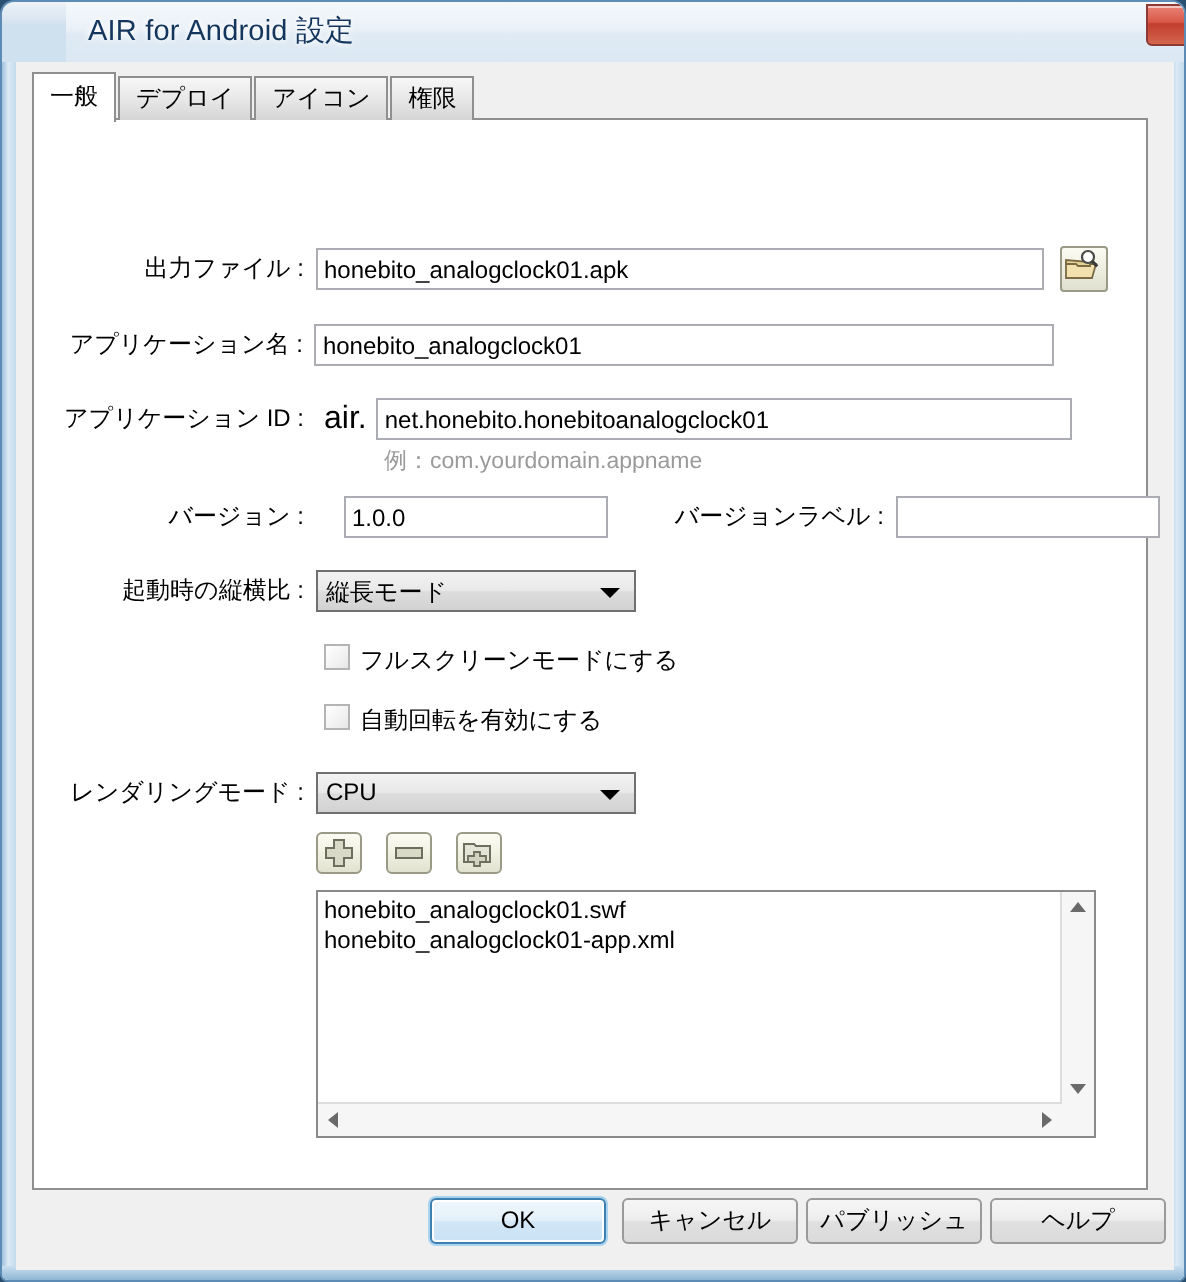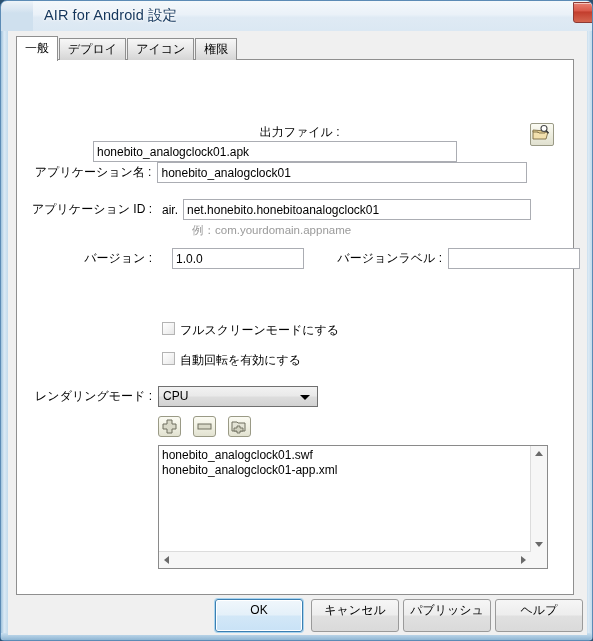--- a/index.html
+++ b/index.html
@@ -162,21 +162,21 @@
     line-height: 19px;
     outline: none;
   }
   .hint {
     position: absolute;
     font-size: 11.5px;
     color: #9a9a9a;
     white-space: nowrap;
   }
   .prefix {
-    font-size: 12px;
+    font-size: 16px;
     color: #000000;
   }
 
   
   .browse-btn {
     position: absolute;
     width: 24px;
     height: 23px;
     box-sizing: border-box;
     border: 1px solid #9a9a86;
@@ -302,21 +302,21 @@
   .btnbar {
     position: absolute;
     left: 0;
     bottom: 6px;
     width: 579px;
     height: 30px;
   }
   .dlg-btn {
     position: absolute;
     box-sizing: border-box;
-    height: 33px;
+    height: 23px;
     border: 1px solid #9a9a9a;
     border-radius: 3px;
     background: linear-gradient(to bottom, #f6f6f6 0%, #ededed 48%, #e0e0e0 52%, #dadada 100%);
     font-family: "Liberation Sans", sans-serif;
     font-size: 12px;
     color: #000000;
     text-align: center;
     line-height: 21px;
     cursor: default;
     white-space: nowrap;
@@ -347,21 +347,21 @@
 
     <div class="tabstrip">
       <div class="tab active">一般</div>
       <div class="tab">デプロイ</div>
       <div class="tab">アイコン</div>
       <div class="tab">権限</div>
     </div>
 
     <div class="tabpanel">
 
-      <div class="row" style="left:0; top:64px; width:510px;flex-direction:column;">
+      <div class="row" style="left:0; top:64px; width:510px;">
         <div class="flabel" style="width:135px;">出力ファイル :</div>
         <input class="textinput" style="width: 364px; margin-left: 6px;" value="honebito_analogclock01.apk">
       </div>
       <div class="browse-btn" style="left:513px; top:63px;">
         <svg width="20" height="19" viewBox="0 0 20 19">
           <path d="M2 7 L2 15 L15 15 L17 8 L6 8 L5 7 Z" fill="#f2e0ae" stroke="#7a6b44" stroke-width="0.9"></path>
           <path d="M2 6 L2 8 L7 8 L8 9 L14 9 L14 7 Z" fill="#e7d296" stroke="#7a6b44" stroke-width="0.9"></path>
           <circle cx="13" cy="4.5" r="3" fill="#ffffff" stroke="#4a4a4a" stroke-width="1.1"></circle>
           <line x1="15" y1="6.6" x2="17.6" y2="9.2" stroke="#3a3a3a" stroke-width="1.6"></line>
         </svg>
@@ -379,20 +379,27 @@
       </div>
       <div class="hint" style="left:175px; top:163px;">例：com.yourdomain.appname</div>
 
       <div class="row" style="left:0; top:188px;">
         <div class="flabel" style="width:135px;">バージョン :</div>
         <input class="textinput" style="width: 132px; margin-left: 20px;" value="1.0.0">
         <div class="flabel" style="width:120px; margin-left:18px;">バージョンラベル :</div>
         <input class="textinput" style="width: 132px; margin-left: 6px;" value="">
       </div>
 
+      <div class="row" style="left:0; top:225px;">
+        <div class="flabel" style="width:135px;">起動時の縦横比 :</div>
+        <div class="combo" style="width:160px; margin-left:6px;">
+          <div class="cvalue">縦長モード</div>
+          <div class="arrow"></div>
+        </div>
+      </div>
 
       <div class="checkrow" style="left:145px; top:262px;">
         <div class="checkbox"></div>
         <div class="checklabel">フルスクリーンモードにする</div>
       </div>
       <div class="checkrow" style="left:145px; top:292px;">
         <div class="checkbox"></div>
         <div class="checklabel">自動回転を有効にする</div>
       </div>
 

